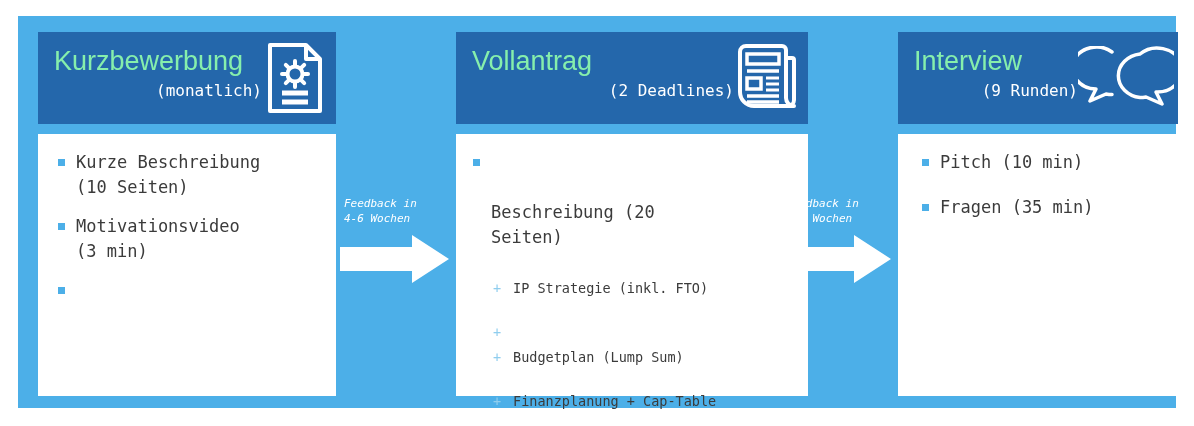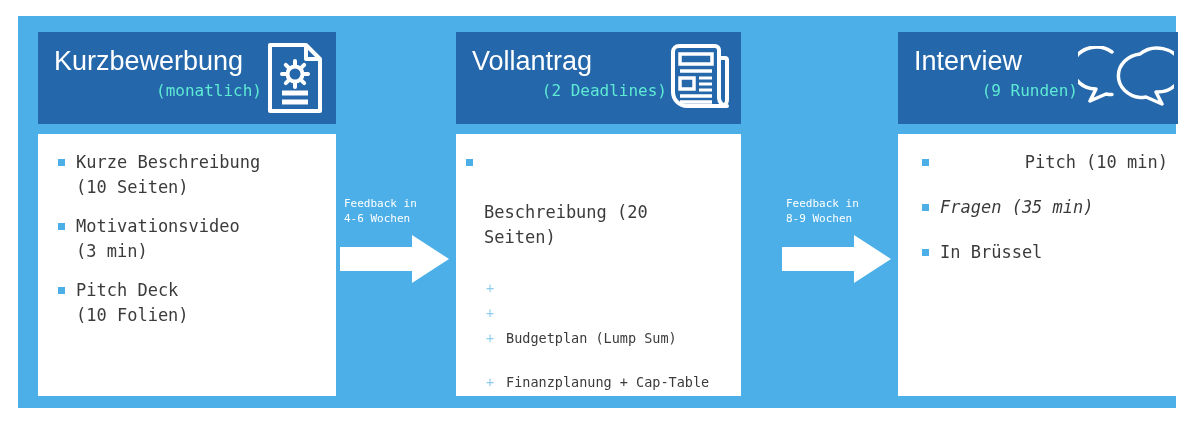--- a/index.html
+++ b/index.html
@@ -24,46 +24,46 @@
     height: 392px;
     background: #4cafe8;
   }
   
   .column {
     position: absolute;
     top: 32px;
     width: 298px;
   }
   #col-1 { left: 38px; }
-  #col-2 { left: 456px; width: 285px; }
+  #col-2 { left: 456px; width: 352px; }
   #col-3 { left: 898px; width: 280px; }
 
   .col-header {
     position: relative;
     height: 92px;
     background: #2467ab;
     box-sizing: border-box;
     padding: 0;
   }
   .hdr-text-wrap {
     position: absolute;
     left: 16px;
     top: 10px;
     right: 74px;
   }
   .hdr-title {
-    color: #ffffff;
+    color: #86efac;
     font-family: "Liberation Sans", sans-serif;
     font-size: 27px;
     font-weight: 400;
     line-height: 38px;
     white-space: nowrap;
   }
   .hdr-sub {
-    color: #5eead4;
+    color: #ffffff;
     font-family: "DejaVu Sans Mono", monospace;
     font-size: 16px;
     line-height: 22px;
     text-align: right;
     white-space: nowrap;
   }
   .hdr-icon {
     position: absolute;
     right: 8px;
     top: 8px;
@@ -74,21 +74,21 @@
   #col-3 .hdr-text-wrap { right: 100px; }
 
   .col-body {
     position: relative;
     background: #ffffff;
     margin-top: 10px;
     height: 262px;
     box-sizing: border-box;
     padding: 16px 10px 10px 18px;
   }
-  #col-2 .col-body { padding-left: 8px; }
+  #col-2 .col-body { padding-left: 15px; }
   #col-3 .col-body { padding-left: 22px; }
 
   ul.bullets {
     list-style: none;
     margin: 0;
     padding: 0;
   }
   ul.bullets > li {
     position: relative;
     padding-left: 20px;
@@ -129,20 +129,21 @@
     color: #8fcdee;
     font-family: "DejaVu Sans Mono", monospace;
     font-size: 13.5px;
     line-height: 19px;
   }
 
   
   .connector {
     position: absolute;
     width: 112px;
+    font-style: italic;
   }
   #conn-1 { left: 336px; top: 196px; }
   #conn-2 { left: 778px; top: 196px; }
   .conn-label {
     color: #ffffff;
     font-family: "DejaVu Sans Mono", monospace;
     font-size: 11px;
     line-height: 15px;
     padding-left: 8px;
     white-space: pre-line;
@@ -188,22 +189,21 @@
           <line x1="20" y1="62" x2="46" y2="62" stroke-width="5"></line>
         </svg>
       </div>
     </div>
     <div class="col-body">
       <ul class="bullets">
         <li><span class="sq"></span><span>Kurze Beschreibung
 (10 Seiten)</span></li>
         <li><span class="sq"></span><span>Motivationsvideo
 (3 min)</span></li>
-        <li><span class="sq"></span><span>Pitch Deck
-(10 Folien)</span></li>
+        <li><span class="sq"></span></li>
       </ul>
     </div>
   </div>
 
   <div class="connector" id="conn-1">
     <div class="conn-label">Feedback in
 4-6 Wochen</div>
     <div class="conn-arrow">
       <svg viewBox="0 0 110 50" width="110" height="50">
         <polygon points="0,13 72,13 72,1 109,25 72,49 72,37 0,37" fill="#ffffff"></polygon>
@@ -232,21 +232,21 @@
         </svg>
       </div>
     </div>
     <div class="col-body">
       <ul class="bullets">
         <li class="tight">
           <span class="sq"></span>
           <span>Beschreibung (20
 Seiten)</span>
           <ul class="subbullets">
-            <li><span class="plus">+</span></li>
+            <li><span class="plus">+</span><span>IP Strategie (inkl. FTO)</span></li>
             <li><span class="plus">+</span></li>
             <li><span class="plus">+</span><span>Budgetplan (Lump Sum)</span></li>
             <li><span class="plus">+</span><span>Finanzplanung + Cap-Table</span></li>
             
           </ul>
         </li>
 
       </ul>
     </div>
   </div>
@@ -269,20 +269,19 @@
       </div>
       <div class="hdr-icon">
         <svg viewBox="0 0 96 64" width="96" height="64" fill="none" stroke="#ffffff" stroke-width="3.5">
           <path d="M34 6 a24 21 0 1 0 -16 37 l-6 12 l16 -7 a30 26 0 0 0 6 .6" stroke-linejoin="round" stroke-linecap="round"></path>
           <path d="M62 8 a25 22 0 1 1 16 38 l6 12 l-16 -7 a31 27 0 0 1 -6 .6 a25 22 0 0 1 0 -43.6" stroke-linejoin="round" stroke-linecap="round"></path>
         </svg>
       </div>
     </div>
     <div class="col-body">
       <ul class="bullets">
-        <li style="margin-bottom:20px;text-align:right;"><span class="sq"></span><span>Pitch (10 min)</span></li>
-        <li style="margin-bottom:20px;font-style:italic;"><span class="sq"></span><span>Fragen (35 min)</span></li>
-        <li style="margin-bottom:20px;"><span class="sq"></span><span>In Brüssel</span></li>
+        <li style="margin-bottom:20px;"><span class="sq"></span><span>Pitch (10 min)</span></li>
+        <li style="margin-bottom:20px;"><span class="sq"></span><span>Fragen (35 min)</span></li>
       </ul>
     </div>
   </div>
 
 </div>
 
 </body></html>

